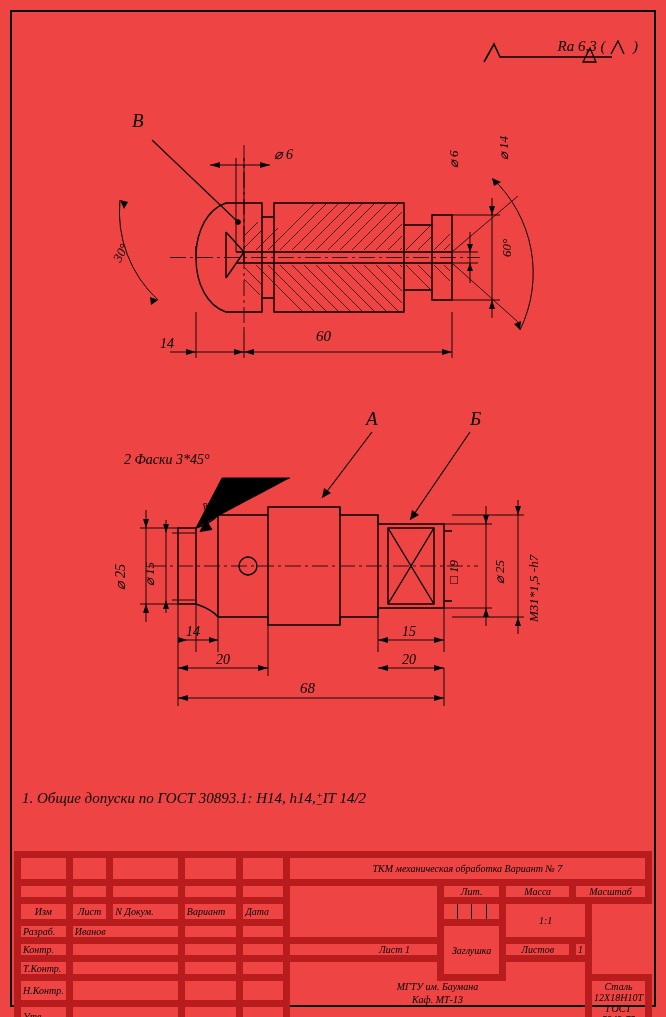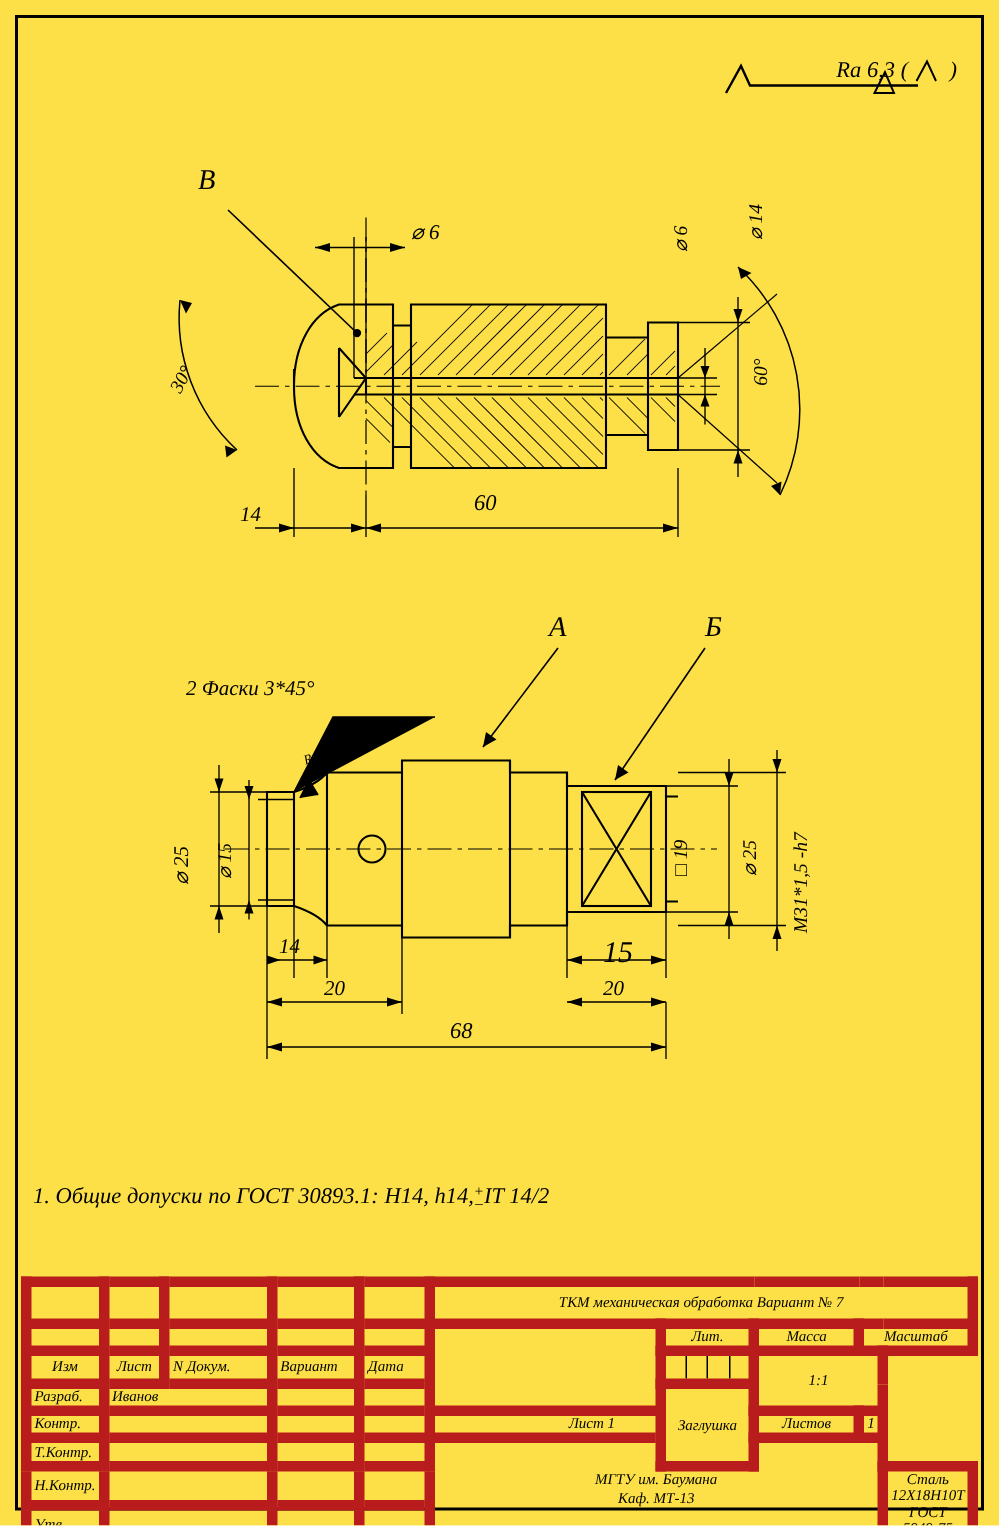--- a/index.html
+++ b/index.html
@@ -1,18 +1,18 @@
 <!DOCTYPE html>
 <html><head>
 <meta charset="utf-8">
 <style>
   html,body{margin:0;padding:0;background:#ffffff;}
   body{font-family:"Liberation Serif", serif;}
   #sheet{
-    position:relative;width:666px;height:1017px;background:#fde047;
+    position:relative;width:666px;height:1017px;background:#ef4444;
     overflow:hidden;
   }
   .frame{
     position:absolute;left:10px;top:10px;width:646px;height:997px;
     border:2px solid #000;box-sizing:border-box;
   }
   .txt{position:absolute;white-space:nowrap;font-style:italic;}
   svg{position:absolute;left:0;top:0;overflow:visible;}
   
   #titleblock{
@@ -283,21 +283,21 @@
   <div class="txt" style="left:202px;top:498px;font-size:9px;transform:rotate(-20deg);">Ra 1,6</div>
 
   <div class="txt" style="left:112px;top:590px;font-size:14px;transform:rotate(-90deg);transform-origin:left top;">⌀ 25</div>
   <div class="txt" style="left:142px;top:586px;font-size:13px;transform:rotate(-90deg);transform-origin:left top;">⌀ 15</div>
   <div class="txt" style="left:446px;top:584px;font-size:13px;transform:rotate(-90deg);transform-origin:left top;">□ 19</div>
   <div class="txt" style="left:492px;top:584px;font-size:13px;transform:rotate(-90deg);transform-origin:left top;">⌀ 25</div>
   <div class="txt" style="left:526px;top:622px;font-size:13px;transform:rotate(-90deg);transform-origin:left top;">M31*1,5 -h7</div>
 
   <div class="txt" style="left:186px;top:624px;font-size:14px;">14</div>
   <div class="txt" style="left:216px;top:652px;font-size:14px;">20</div>
-  <div class="txt" style="left:402px;top:624px;font-size:20px;">15</div>
+  <div class="txt" style="left:402px;top:624px;font-size:14px;">15</div>
   <div class="txt" style="left:402px;top:652px;font-size:14px;">20</div>
   <div class="txt" style="left:300px;top:680px;font-size:15px;text-align:center;">68</div>
 
   <div class="note">
     <span>1. Общие допуски по ГОСТ 30893.1:  H14, h14,</span><span style="display:inline-block;font-size:10px;line-height:8px;text-align:center;vertical-align:middle;">+<br>–</span><span>IT 14/2</span>
   </div>
 
   <div id="titleblock">
     <table>
       <tbody>

